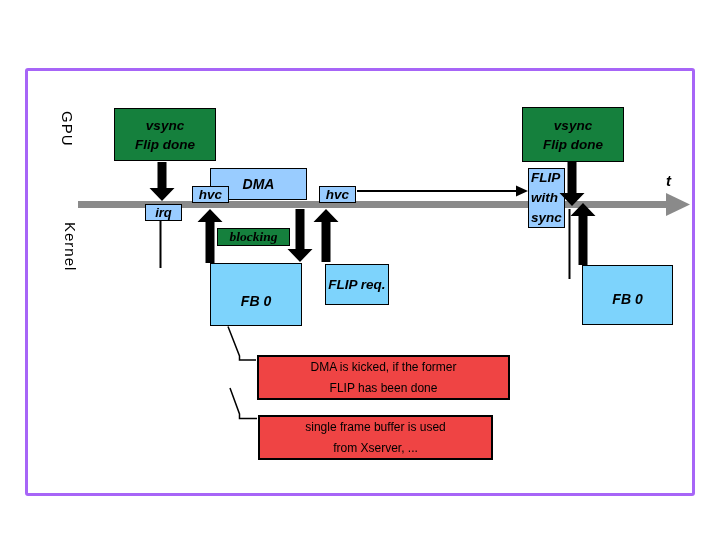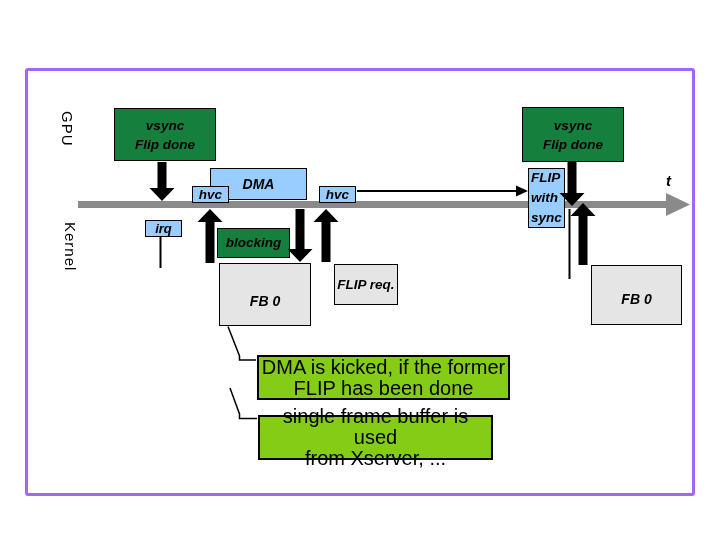--- a/index.html
+++ b/index.html
@@ -7,41 +7,41 @@
        font-family:"Liberation Sans",sans-serif;color:#000;}
   .frame{position:absolute;left:25px;top:68px;width:670px;height:428px;
          border:3px solid #a765f7;border-radius:3px;box-sizing:border-box;z-index:0;background:#fff;}
   svg.layer{position:absolute;left:0;top:0;width:720px;height:540px;pointer-events:none;}
   #bg{z-index:1;} #fg{z-index:3;}
   .box{position:absolute;box-sizing:border-box;border:1px solid #000;background:#15803d;
        display:flex;align-items:center;justify-content:center;text-align:center;
        font-weight:bold;font-style:italic;font-size:13.5px;line-height:18px;
        white-space:pre-line;z-index:2;}
   .blue{background:#99ccff;}
-  .lav{background:#e5e5e5;margin-left:9px;}
+  .lav{background:#7dd3fc;}
   .lane-label{position:absolute;writing-mode:vertical-rl;font-size:15px;z-index:2;letter-spacing:1px;}
   #gpu-label{left:59px;top:111px;}
   #kernel-label{left:62px;top:222px;}
   #vsync-left{left:114px;top:108px;width:102px;height:53px;line-height:19px;}
   #vsync-right{left:522px;top:107px;width:102px;height:55px;line-height:19px;}
   #dma{left:210px;top:168px;width:97px;height:32px;font-size:14px;}
   #hvc-left{left:192px;top:186px;width:37px;height:17px;}
   #hvc-right{left:319px;top:186px;width:37px;height:17px;}
-  #irq{left:145px;top:204px;width:37px;height:17px;font-size:13px;margin-top:16px;}
-  #blocking{left:217px;top:228px;width:73px;height:30px;}
+  #irq{left:145px;top:204px;width:37px;height:17px;font-size:13px;}
+  #blocking{left:217px;top:228px;width:73px;height:18px;font-family:Liberation Serif, serif;}
   #fb0-left{left:210px;top:263px;width:92px;height:63px;font-size:14px;padding-top:12px;}
   #flip-req{left:325px;top:264px;width:64px;height:41px;}
   #flip-ws{left:528px;top:168px;width:37px;height:60px;line-height:20px;
            justify-content:flex-start;text-align:left;padding-left:2px;}
   #fb0-right{left:582px;top:265px;width:91px;height:60px;font-size:14px;padding-top:8px;}
   #t-label{position:absolute;left:666px;top:172px;font-weight:bold;font-style:italic;
            font-size:15px;z-index:2;}
-  .callout{position:absolute;box-sizing:border-box;border:2px solid #000;background:#84cc16;
+  .callout{position:absolute;box-sizing:border-box;border:2px solid #000;background:#ef4444;
            display:flex;align-items:center;justify-content:center;text-align:center;
-           font-size:20px;line-height:21px;white-space:pre-line;z-index:2;}
+           font-size:12px;line-height:21px;white-space:pre-line;z-index:2;}
   #callout-1{left:257px;top:355px;width:253px;height:45px;}
   #callout-2{left:258px;top:415px;width:235px;height:45px;}
 </style>
 </head>
 <body>
 
 <div class="frame"></div>
 
 <svg id="bg" class="layer" viewBox="0 0 720 540">
   <rect x="78" y="201" width="590" height="7" fill="#8a8a8a"></rect>

